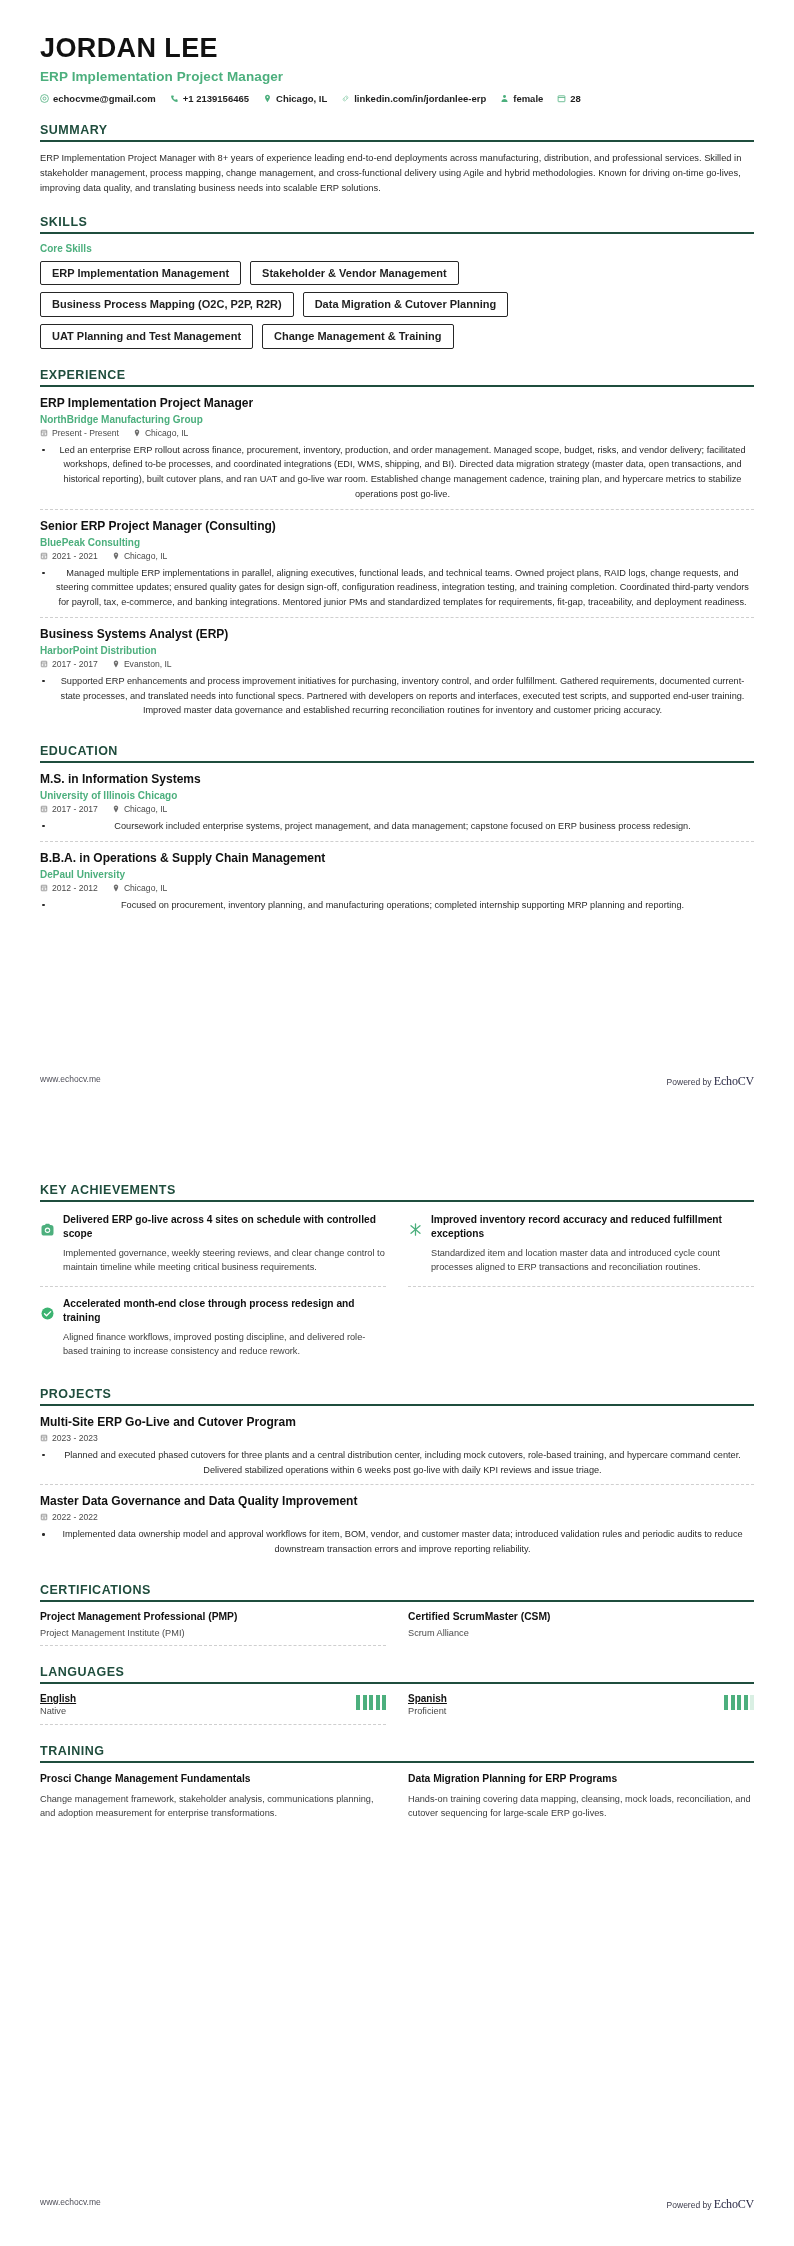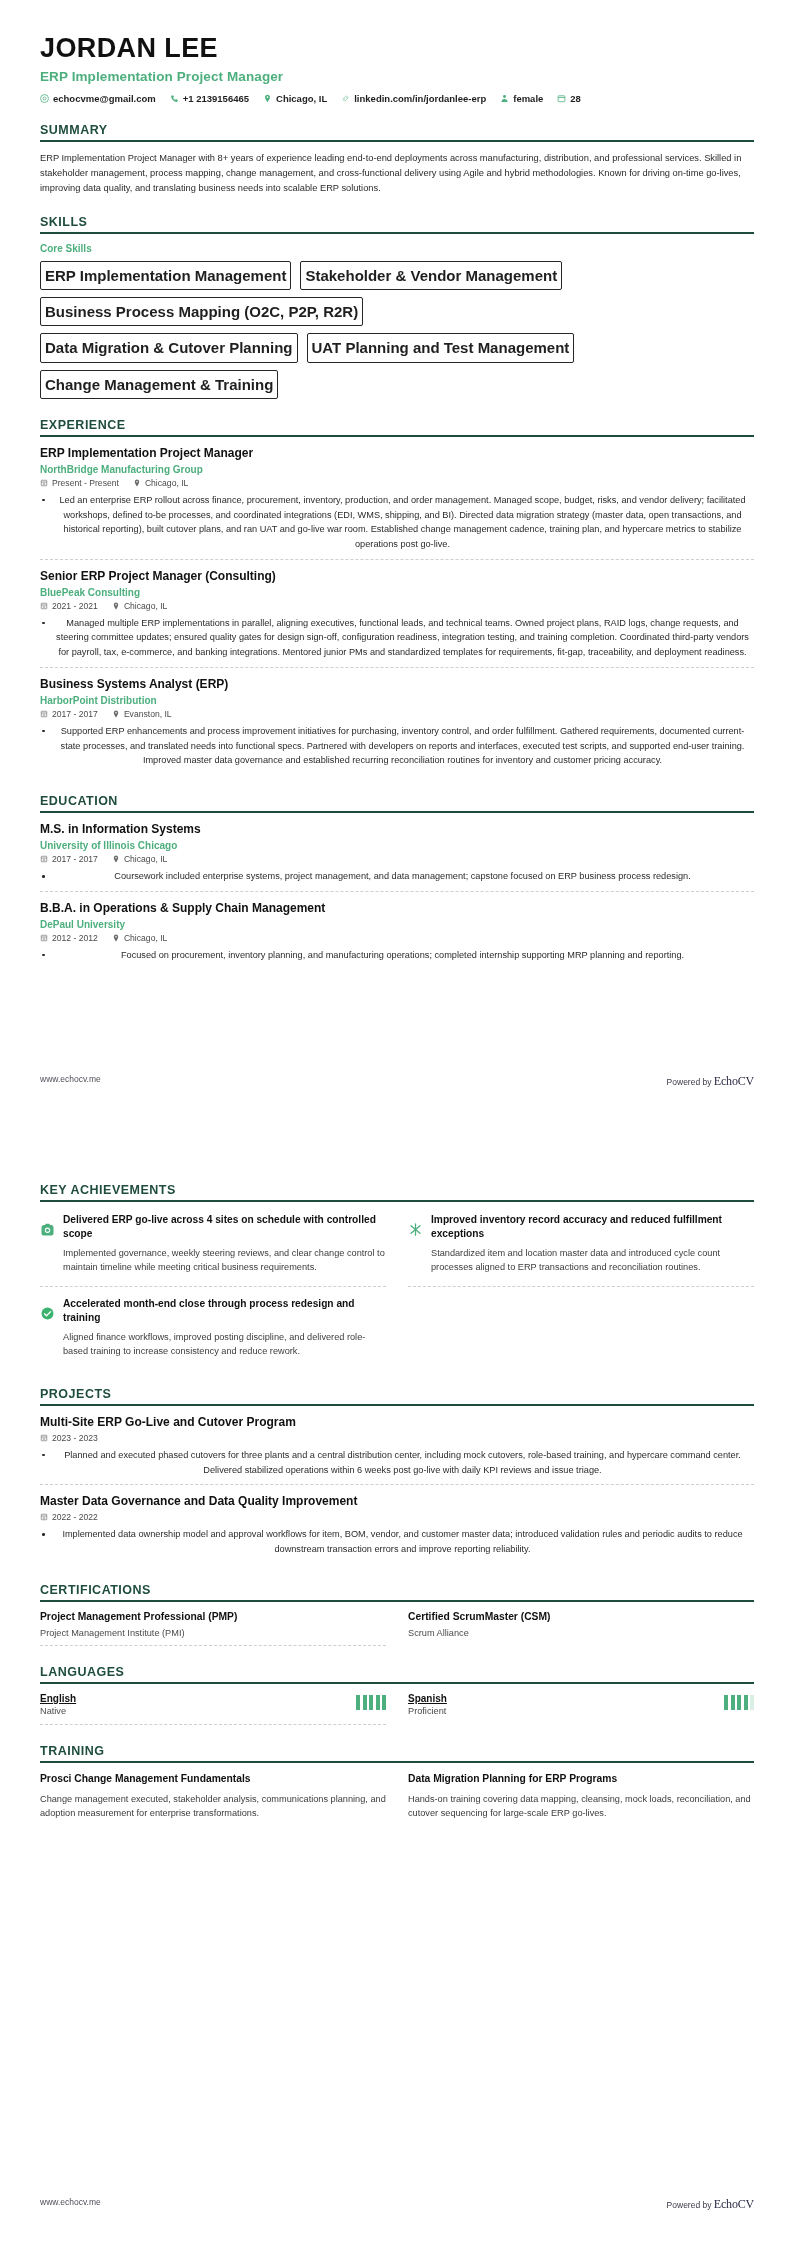--- a/index.html
+++ b/index.html
@@ -83,22 +83,22 @@
   }
   .skill-chips {
     display: flex;
     flex-wrap: wrap;
     gap: 7px 9px;
     max-width: 540px;
   }
   .chip {
     border: 1px solid #262626;
     border-radius: 2px;
-    padding: 5px 4px;
-    font-size: 15px;
+    padding: 5px 11px;
+    font-size: 11px;
     font-weight: bold;
     color: #1f1f1f;
     line-height: 1.15;
   }
 
   
   .entry { padding-bottom: 7px; }
   .entry + .entry { border-top: 1px dashed #cfcfcf; padding-top: 9px; }
   .entry-title {
     font-size: 12px;
@@ -613,21 +613,21 @@
       </div>
     </div>
   </div>
 
   <div class="section">
     <div class="section-title">TRAINING</div>
     <div class="section-rule"></div>
     <div class="train-grid">
       <div class="train-cell">
         <div class="train-title">Prosci Change Management Fundamentals</div>
-        <div class="train-desc">Change management executed, stakeholder analysis, communications planning, and adoption measurement for enterprise transformations.</div>
+        <div class="train-desc">Change management framework, stakeholder analysis, communications planning, and adoption measurement for enterprise transformations.</div>
       </div>
       <div class="train-cell">
         <div class="train-title">Data Migration Planning for ERP Programs</div>
         <div class="train-desc">Hands-on training covering data mapping, cleansing, mock loads, reconciliation, and cutover sequencing for large-scale ERP go-lives.</div>
       </div>
     </div>
   </div>
 
   <div class="page-footer">
     <span>www.echocv.me</span>

